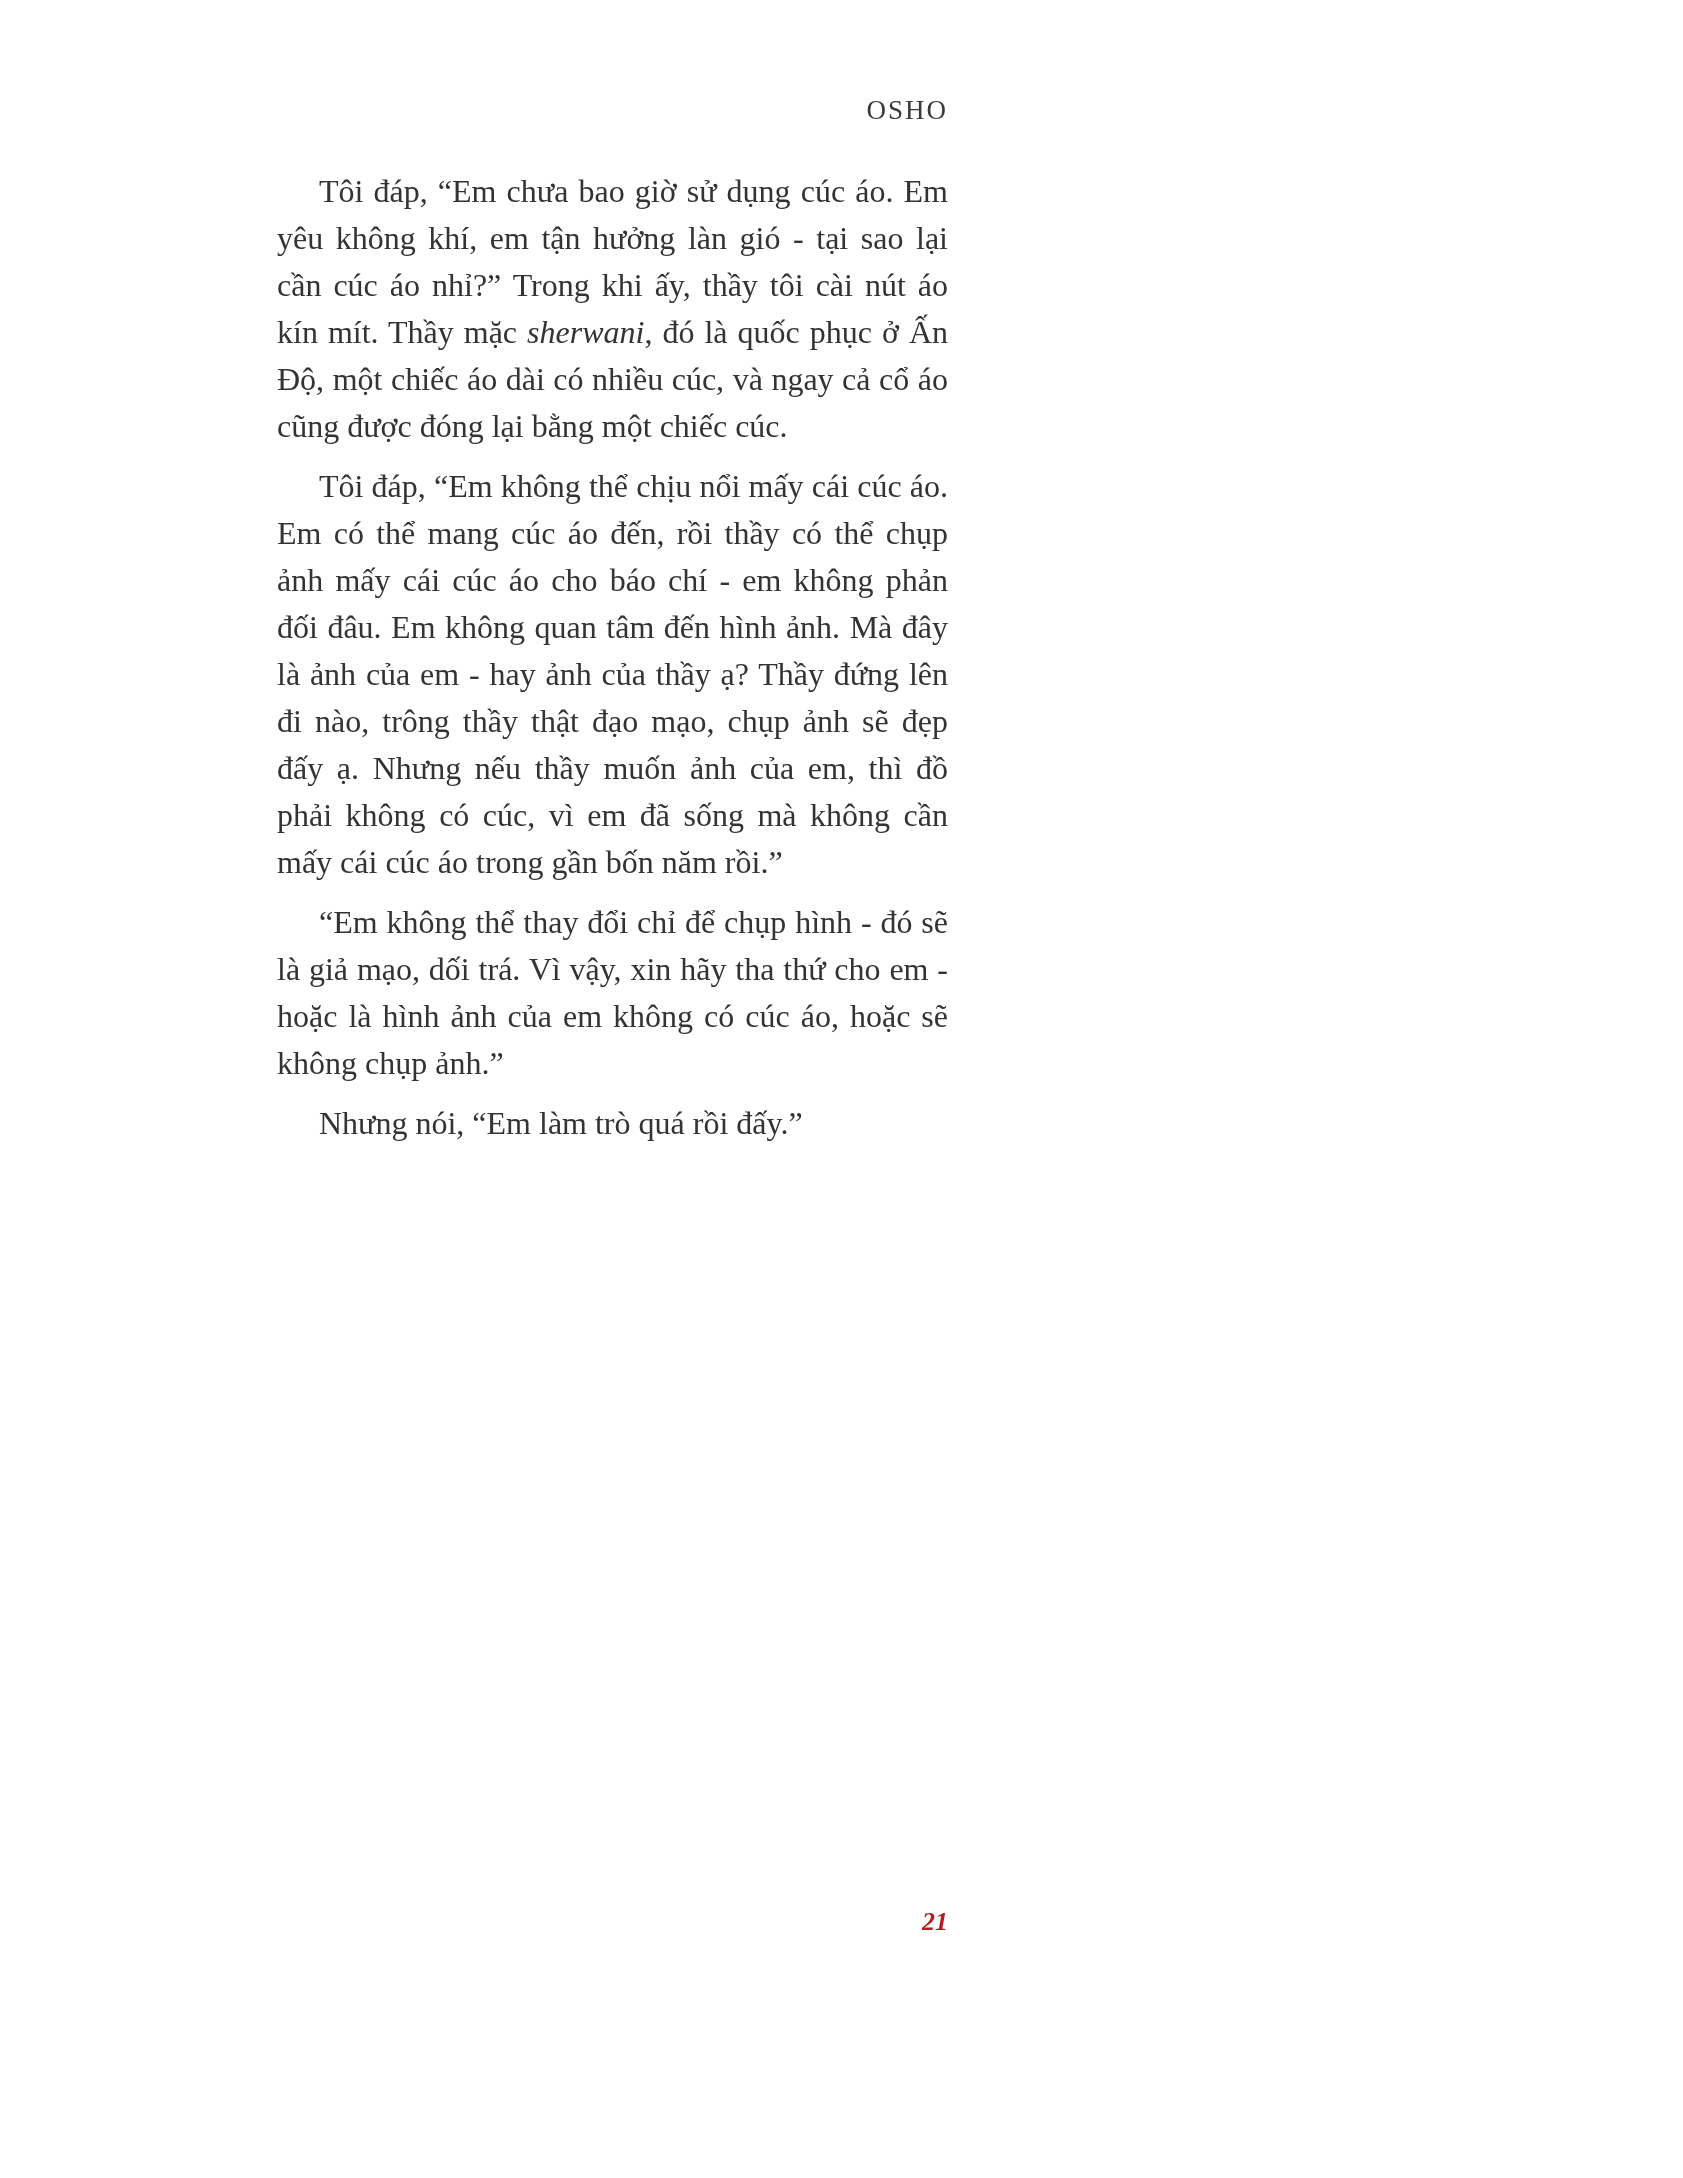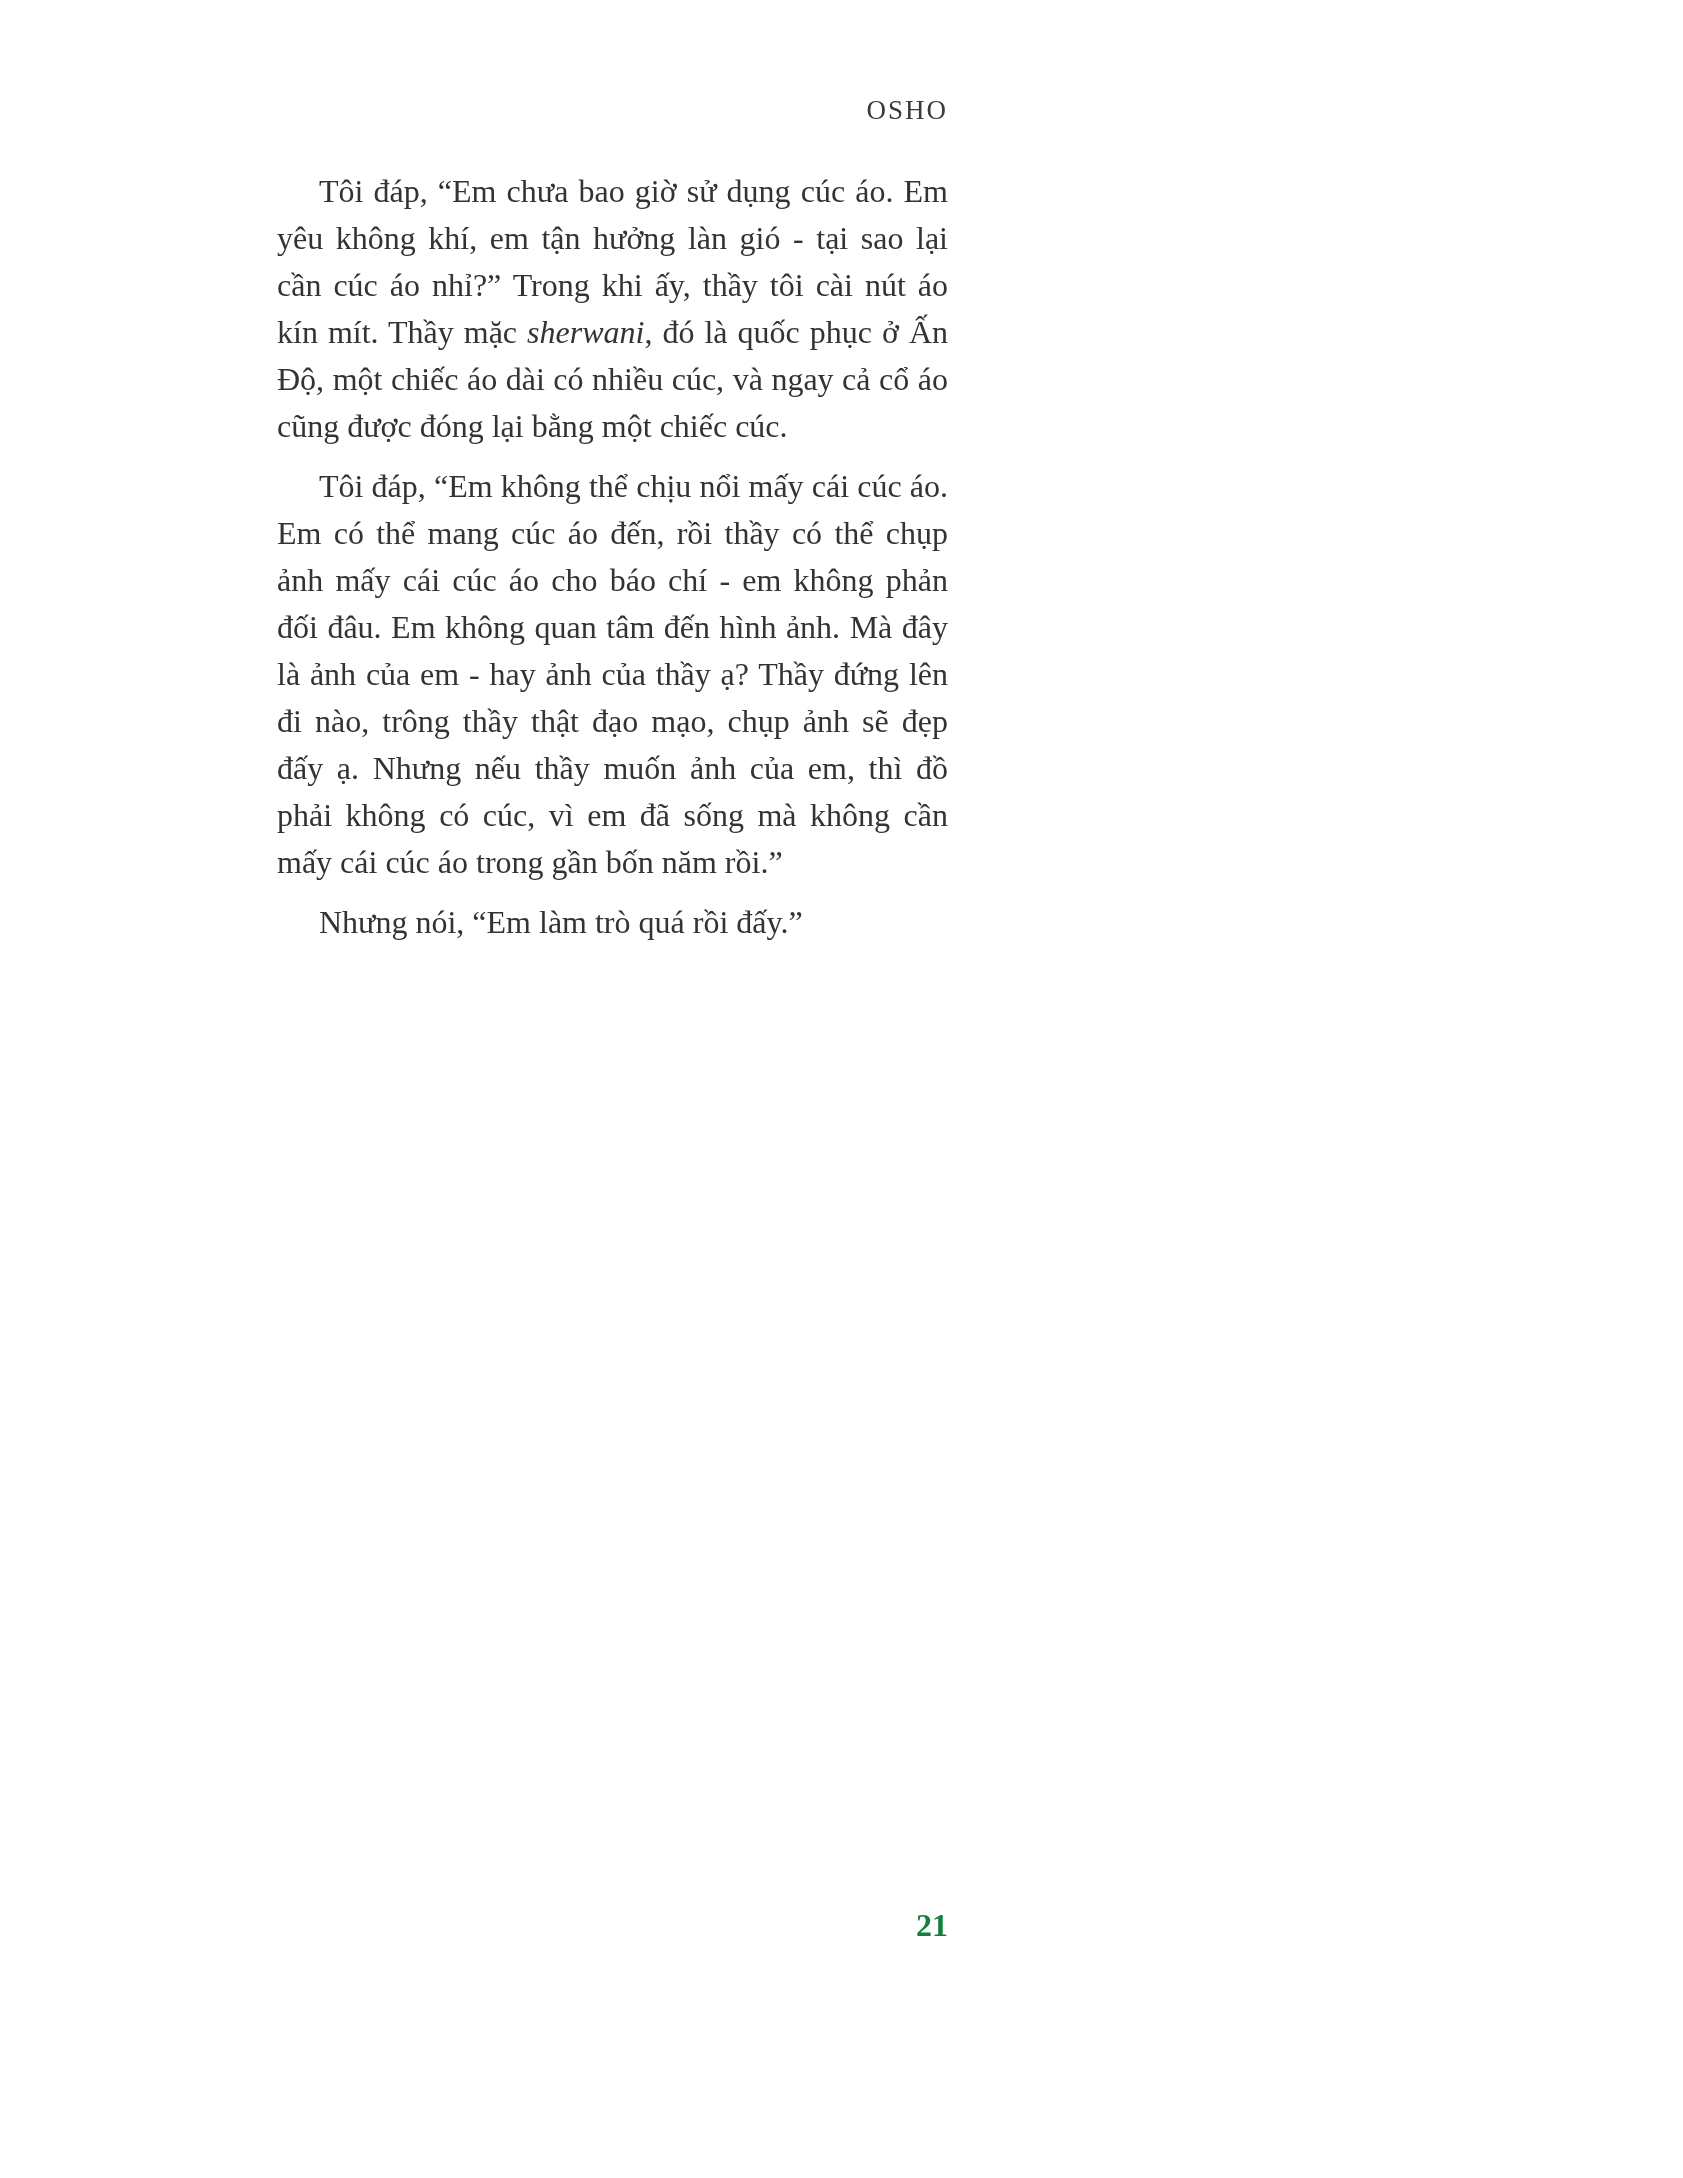--- a/index.html
+++ b/index.html
@@ -40,42 +40,44 @@
   }
   .text-block em {
     font-style: italic;
   }
   .page-number {
     position: absolute;
     left: 277px;
     top: 1907px;
     width: 671px;
     text-align: right;
-    font-size: 32px;
+    font-size: 26px;
     font-weight: 600;
-    color: #15803d;
+    color: #b91c1c;
+    font-style: italic;
   }
 </style>
 </head>
 <body>
 
 <div class="page">
 
   <div class="column">
 
     <header>
       <div class="running-header">OSHO</div>
     </header>
 
     <section class="text-block">
       <p><span>Tôi đáp, “Em chưa bao giờ sử dụng cúc áo. Em yêu không khí, em tận hưởng làn gió - tại sao lại cần cúc áo nhỉ?” Trong khi ấy, thầy tôi cài nút áo kín mít. Thầy mặc </span><em>sherwani</em><span>, đó là quốc phục ở Ấn Độ, một chiếc áo dài có nhiều cúc, và ngay cả cổ áo cũng được đóng lại bằng một chiếc cúc.</span></p>
 
 
       <p>Tôi đáp, “Em không thể chịu nổi mấy cái cúc áo. Em có thể mang cúc áo đến, rồi thầy có thể chụp ảnh mấy cái cúc áo cho báo chí - em không phản đối đâu. Em không quan tâm đến hình ảnh. Mà đây là ảnh của em - hay ảnh của thầy ạ? Thầy đứng lên đi nào, trông thầy thật đạo mạo, chụp ảnh sẽ đẹp đấy ạ. Nhưng nếu thầy muốn ảnh của em, thì đồ phải không có cúc, vì em đã sống mà không cần mấy cái cúc áo trong gần bốn năm rồi.”</p>
 
+      <p>“Em không thể thay đổi chỉ để chụp hình - đó sẽ là giả mạo, dối trá. Vì vậy, xin hãy tha thứ cho em - hoặc là hình ảnh của em không có cúc áo, hoặc sẽ không chụp ảnh.”</p>
 
       <p>Nhưng nói, “Em làm trò quá rồi đấy.”</p>
 
     </section>
 
   </div>
 
   <div class="page-number">21</div>
 
 </div>

